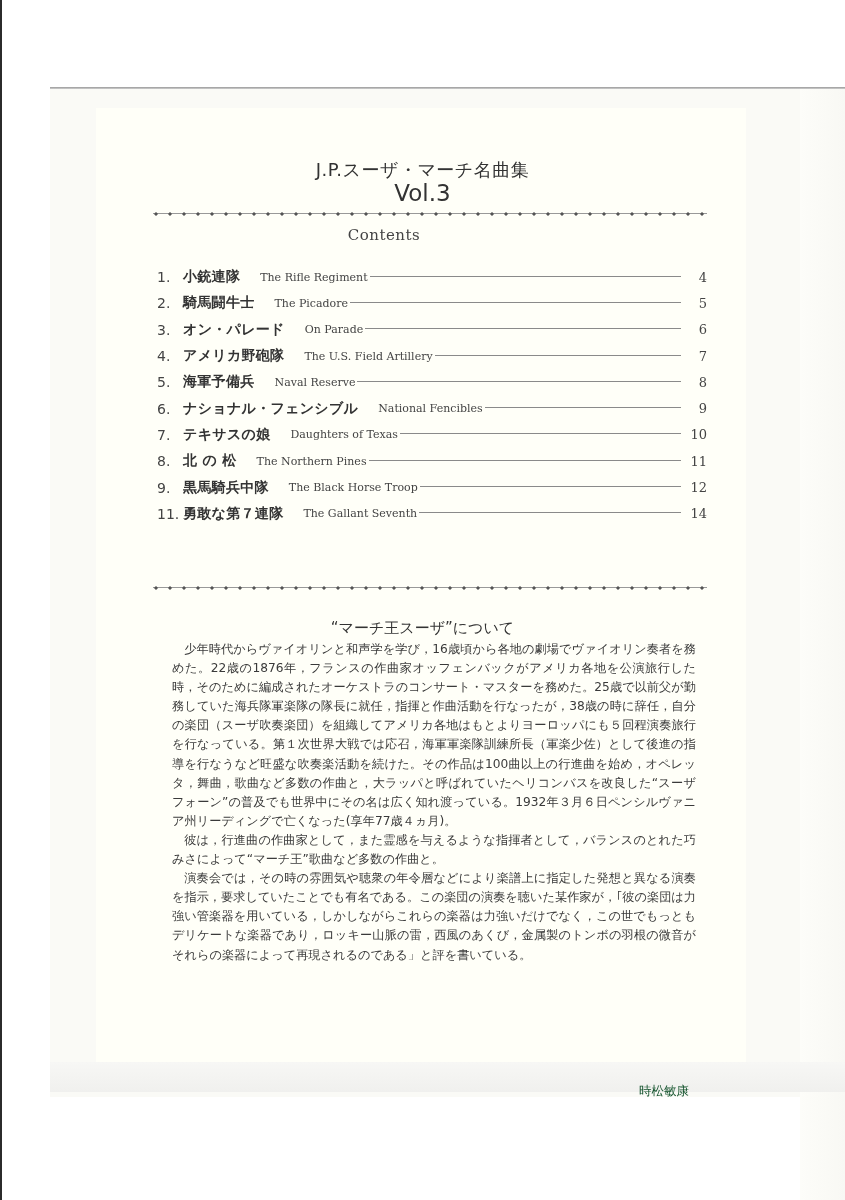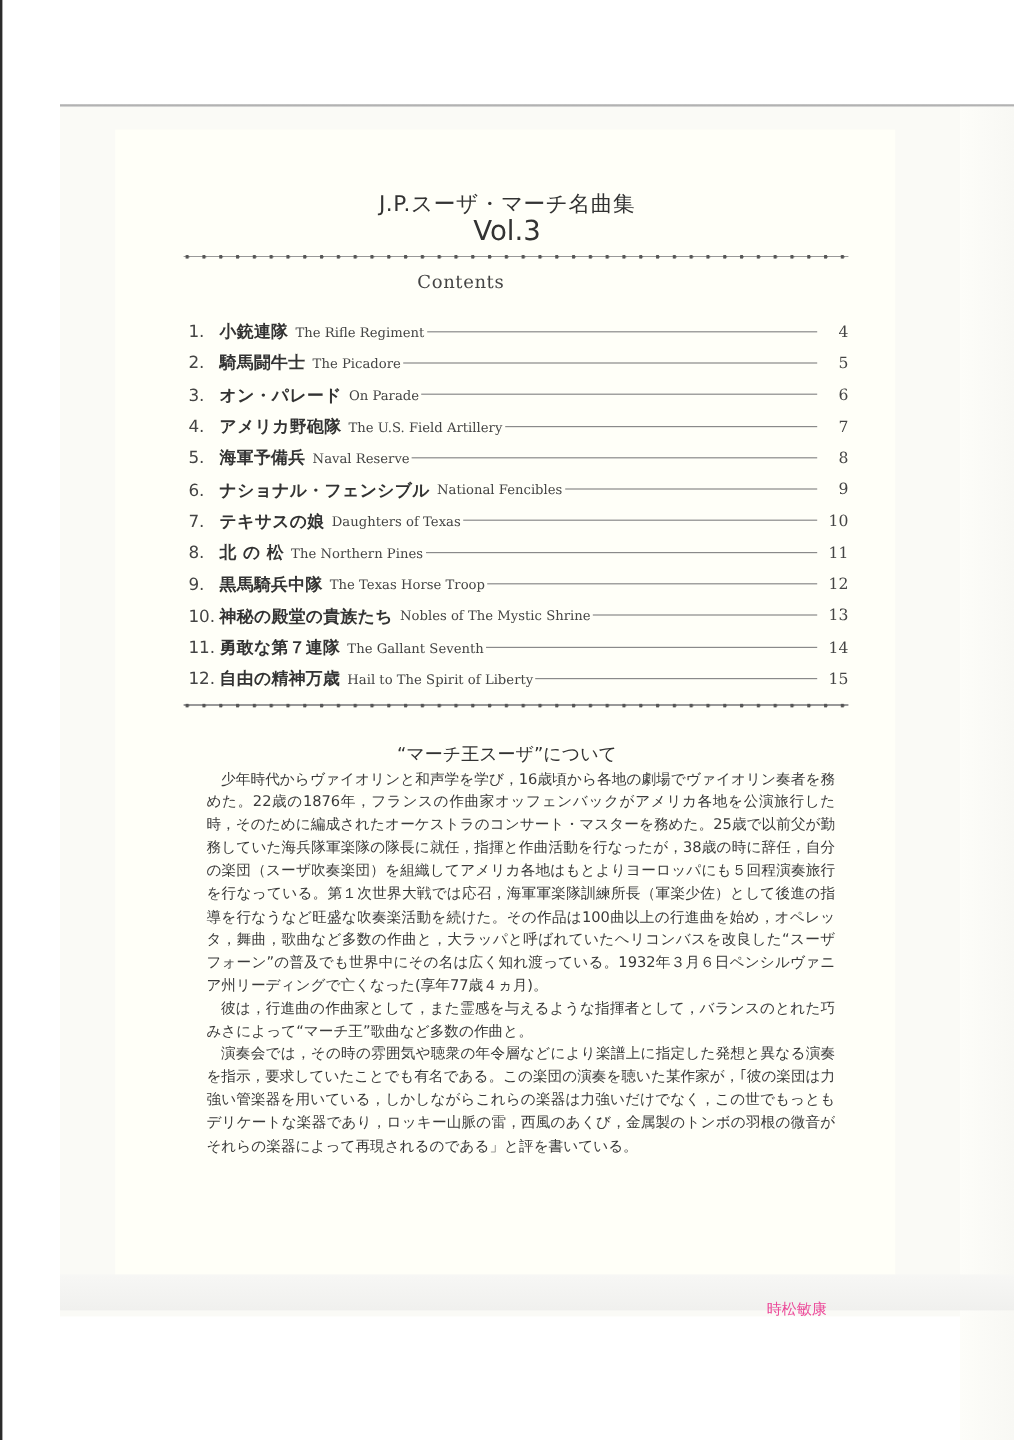--- a/index.html
+++ b/index.html
@@ -36,30 +36,30 @@
   .orn.top { top:211px; }
   .orn.bottom { top:585px; }
 
   .contents-heading { position:absolute; top:226px; left:0; width:768px; text-align:center;
     font-family:"DejaVu Serif", serif; font-size:15px; color:#444; letter-spacing:0.5px; }
 
   .toc { position:absolute; left:157px; top:264px; width:550px; }
   .toc-row { position:relative; height:26.3px; display:flex; align-items:center; }
   .toc-num { width:26px; font-family:"DejaVu Sans", sans-serif; font-size:14px; color:#444; flex:none; }
   .toc-jp { font-size:14px; color:#333; white-space:nowrap; flex:none; font-weight:bold; letter-spacing:0.3px;}
-  .toc-en { font-family:"DejaVu Serif", serif; font-size:11px; color:#444; margin-left:6px; white-space:nowrap; flex:none; }
+  .toc-en { font-family:"DejaVu Serif", serif; font-size:11px; color:#444; margin-left:20px; white-space:nowrap; flex:none; }
   .toc-leader { flex:1; height:1px; background:#8a8a8a; margin:0 6px 0 2px; position:relative; top:-1px; }
   .toc-page { width:20px; text-align:right; font-family:"DejaVu Serif", serif; font-size:13px; color:#444; flex:none; }
 
   .about-heading { position:absolute; top:619px; left:0; width:845px; text-align:center;
     font-size:15px; color:#333; }
   .body-text { position:absolute; left:172px; top:640px; width:524px;
     font-size:12.2px; line-height:19.1px; color:#3a3a3a; text-align:justify; }
   .body-text p { margin:0; text-indent:1em; }
-  .author { position:absolute; right:156px; top:1083px; font-size:12.5px; color:#ec4899; }
+  .author { position:absolute; right:156px; top:1083px; font-size:12.5px; color:#14532d; }
 </style>
 </head>
 <body>
 
 <div class="left-edge"></div>
 <div class="page-shadow"></div>
 <div class="top-line"></div>
 <div class="right-strip"></div>
 <div class="page"></div>
 <div class="bottom-band"></div>
@@ -124,44 +124,30 @@
   <div class="toc-row">
       <span class="toc-num">8.</span>
       <span class="toc-jp">北 の 松</span>
       <span class="toc-en">The Northern Pines</span>
       <span class="toc-leader"></span>
       <span class="toc-page">11</span>
     </div>
   <div class="toc-row">
       <span class="toc-num">9.</span>
       <span class="toc-jp">黒馬騎兵中隊</span>
-      <span class="toc-en">The Texas Horse Troop</span>
+      <span class="toc-en">The Black Horse Troop</span>
       <span class="toc-leader"></span>
       <span class="toc-page">12</span>
-    </div>
-  <div class="toc-row">
-      <span class="toc-num">10.</span>
-      <span class="toc-jp">神秘の殿堂の貴族たち</span>
-      <span class="toc-en">Nobles of The Mystic Shrine</span>
-      <span class="toc-leader"></span>
-      <span class="toc-page">13</span>
     </div>
   <div class="toc-row">
       <span class="toc-num">11.</span>
       <span class="toc-jp">勇敢な第７連隊</span>
       <span class="toc-en">The Gallant Seventh</span>
       <span class="toc-leader"></span>
       <span class="toc-page">14</span>
-    </div>
-  <div class="toc-row">
-      <span class="toc-num">12.</span>
-      <span class="toc-jp">自由の精神万歳</span>
-      <span class="toc-en">Hail to The Spirit of Liberty</span>
-      <span class="toc-leader"></span>
-      <span class="toc-page">15</span>
     </div>
 </div>
 
 <div class="orn bottom"></div>
 
 <div class="about-heading">“マーチ王スーザ”について</div>
 
 <div class="body-text">
   <p>少年時代からヴァイオリンと和声学を学び，16歳頃から各地の劇場でヴァイオリン奏者を務めた。22歳の1876年，フランスの作曲家オッフェンバックがアメリカ各地を公演旅行した時，そのために編成されたオーケストラのコンサート・マスターを務めた。25歳で以前父が勤務していた海兵隊軍楽隊の隊長に就任，指揮と作曲活動を行なったが，38歳の時に辞任，自分の楽団（スーザ吹奏楽団）を組織してアメリカ各地はもとよりヨーロッパにも５回程演奏旅行を行なっている。第１次世界大戦では応召，海軍軍楽隊訓練所長（軍楽少佐）として後進の指導を行なうなど旺盛な吹奏楽活動を続けた。その作品は100曲以上の行進曲を始め，オペレッタ，舞曲，歌曲など多数の作曲と，大ラッパと呼ばれていたヘリコンバスを改良した“スーザフォーン”の普及でも世界中にその名は広く知れ渡っている。1932年３月６日ペンシルヴァニア州リーディングで亡くなった(享年77歳４ヵ月)。</p>
   <p>彼は，行進曲の作曲家として，また霊感を与えるような指揮者として，バランスのとれた巧みさによって“マーチ王”歌曲など多数の作曲と。</p>

